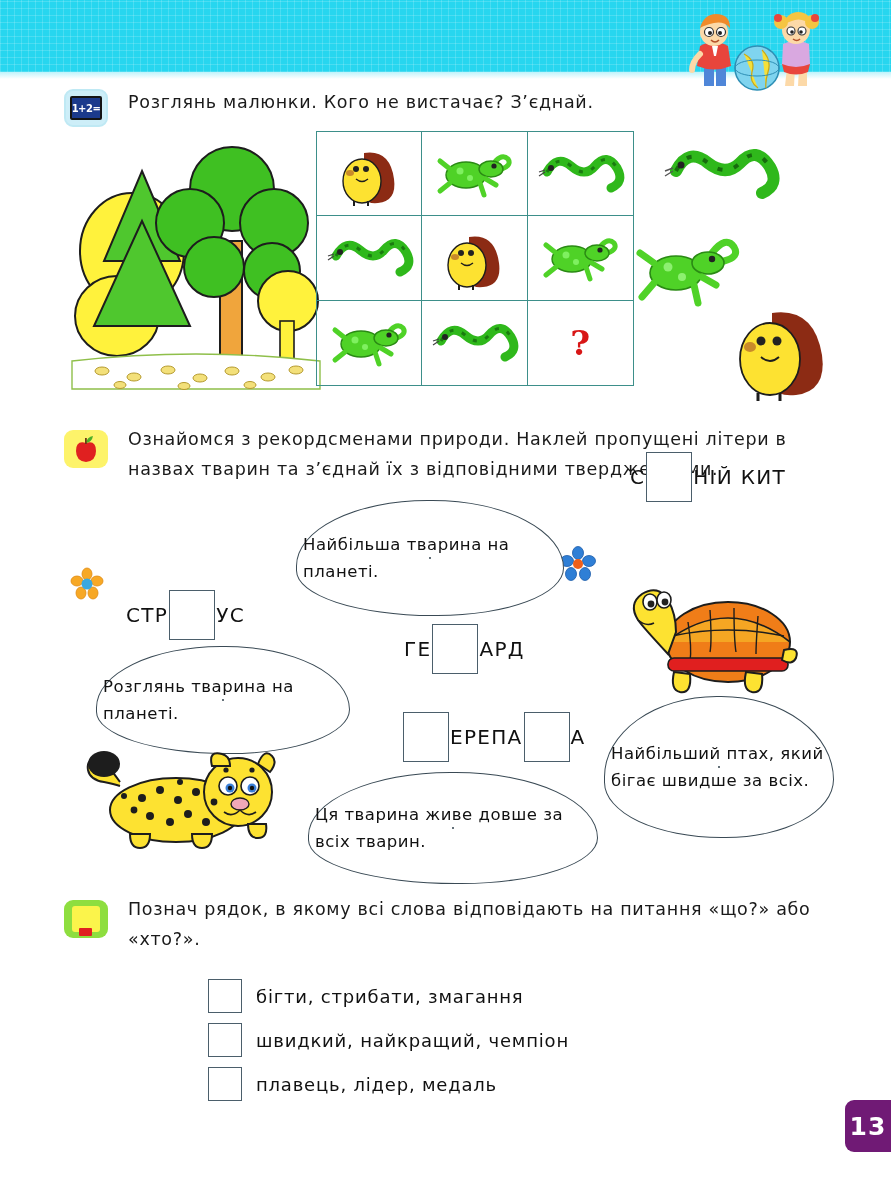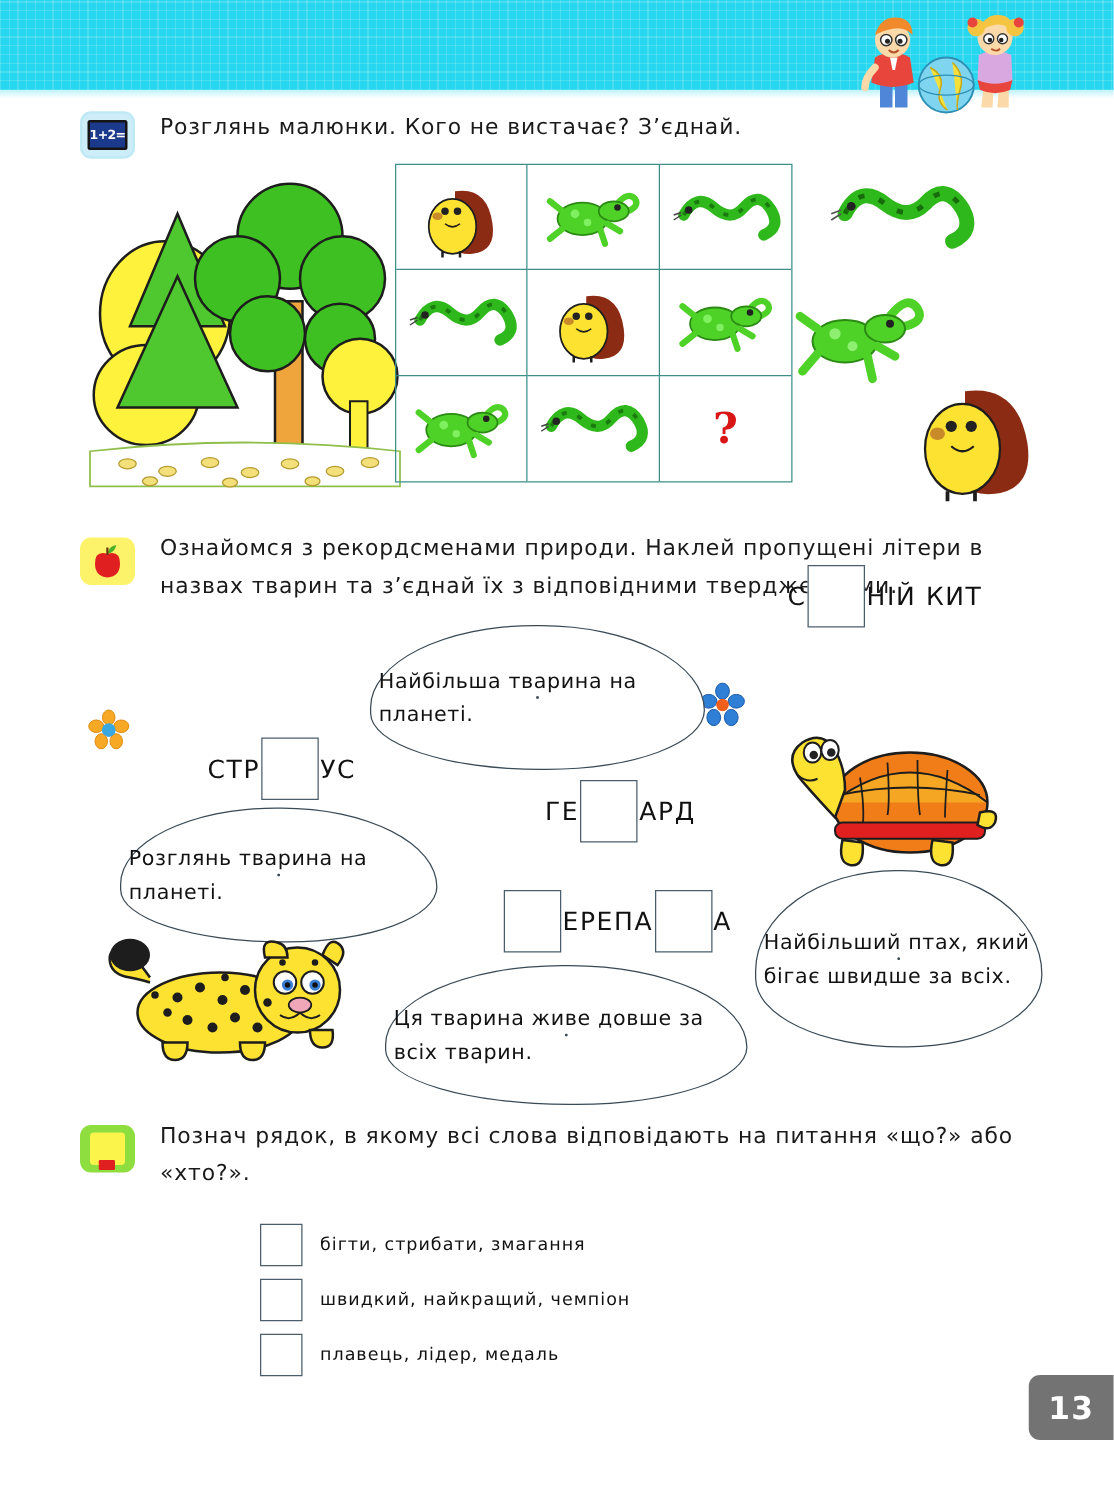--- a/index.html
+++ b/index.html
@@ -153,27 +153,27 @@
   .options { position: absolute; left: 208px; top: 80px; }
   .option-row {
     display: flex; align-items: center;
     height: 44px;
   }
   .option-box {
     width: 34px; height: 34px;
     border: 1.5px solid #4b5e6b; background: #fff;
     margin-right: 14px; flex: none;
   }
-  .option-label { font-size: 14px; letter-spacing: .8px; color: #111; }
+  .option-label { font-size: 18px; letter-spacing: .8px; color: #111; }
 
   
   .pagenum {
     position: absolute; right: 0; bottom: 47px;
-    width: 68px; height: 52px;
-    background: #737373;
+    width: 46px; height: 52px;
+    background: #701a75;
     border-radius: 9px 0 0 9px;
     display: flex; align-items: center; justify-content: center;
     color: #fff; font-size: 25px; font-weight: bold;
     letter-spacing: 1px;
   }
   svg { display: block; overflow: visible; }
 </style>
 </head>
 <body>
 
@@ -424,33 +424,33 @@
         <ellipse cx="16" cy="5" rx="5.5" ry="6.5"></ellipse>
             <ellipse cx="27" cy="13" rx="6.5" ry="5.5"></ellipse>
         <ellipse cx="23" cy="26" rx="5.5" ry="6.5"></ellipse>
             <ellipse cx="9" cy="26" rx="5.5" ry="6.5"></ellipse>
         <ellipse cx="5" cy="13" rx="6.5" ry="5.5"></ellipse>
       </g>
       <circle cx="16" cy="16" r="5" fill="#f0601a"></circle>
     </svg>
   </div>
 
-  <div class="word" style="left:126px; top:166px;margin-left:40px;">
+  <div class="word" style="left:126px; top:166px;">
     <span>СТР</span>
     <span class="blank"></span>
     <span>УС</span>
   </div>
 
   <div class="word" style="left:630px; top:28px;">
     <span>С</span>
     <span class="blank"></span>
     <span>НІЙ КИТ</span>
   </div>
 
-  <div class="word" style="left:404px; top:200px;margin-left:32px;">
+  <div class="word" style="left:404px; top:200px;">
     <span>ГЕ</span>
     <span class="blank"></span>
     <span>АРД</span>
   </div>
 
   <div class="word" style="left:402px; top:288px;">
     <span class="blank"></span>
     <span>ЕРЕПА</span>
     <span class="blank"></span>
     <span>А</span>

